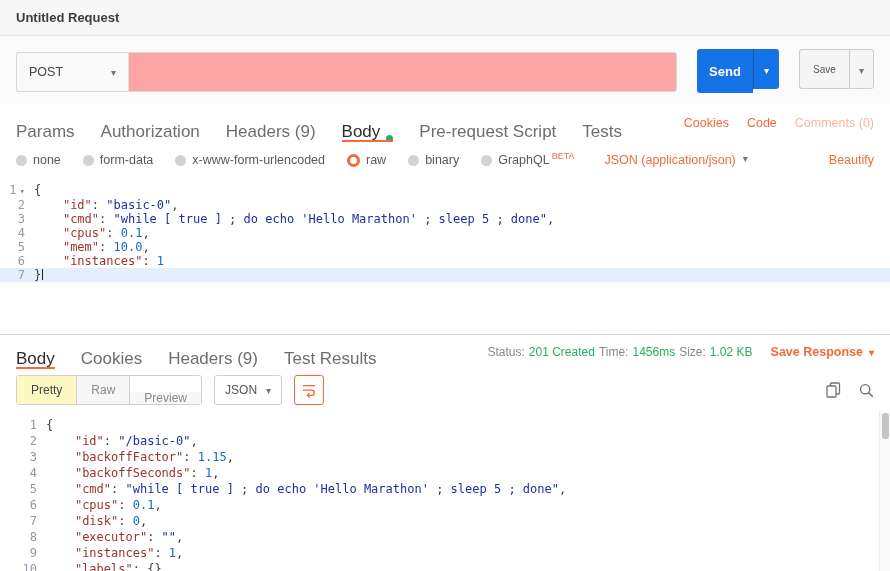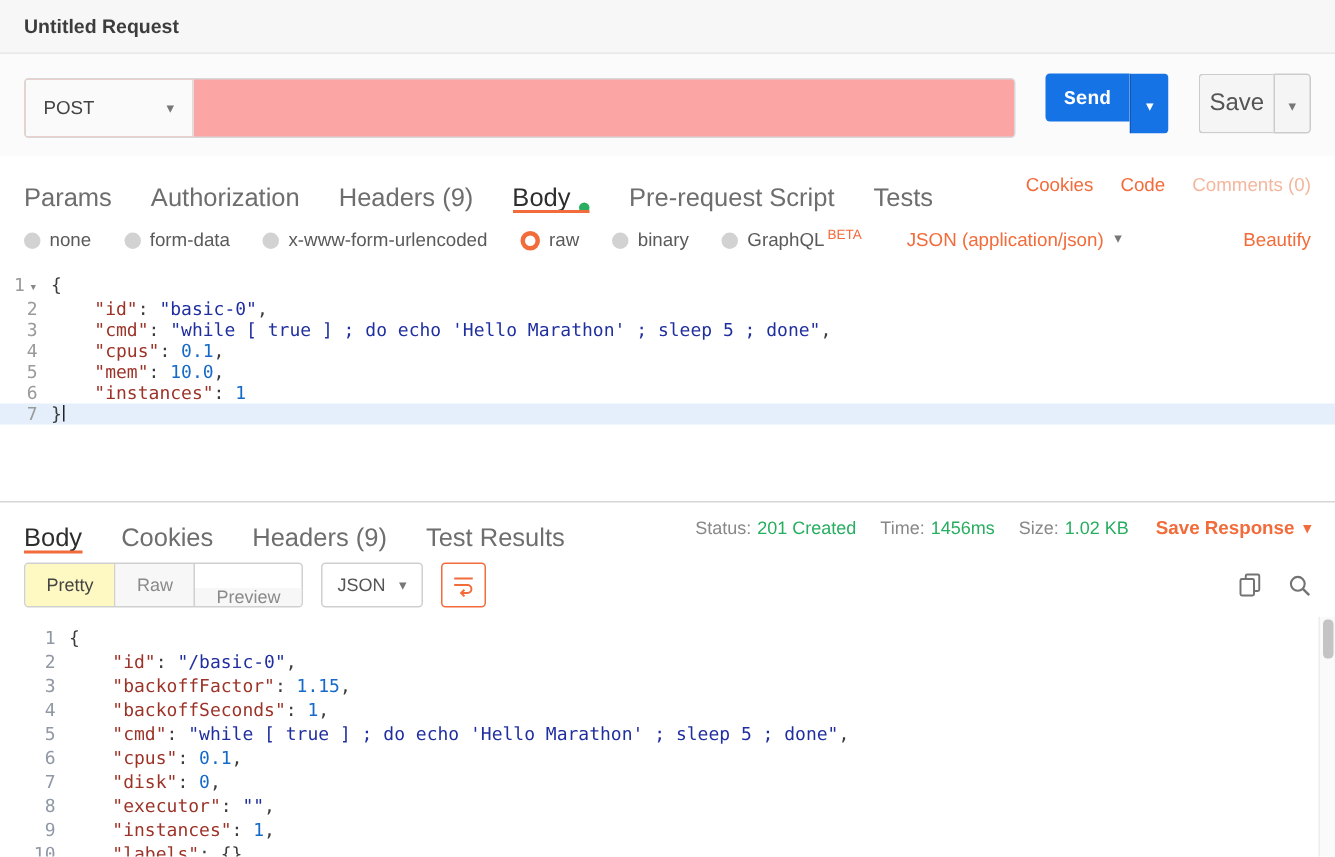--- a/index.html
+++ b/index.html
@@ -13,27 +13,27 @@
   .request-row { display:flex; align-items:center; padding:10px 16px 12px; background:#fbfbfb; }
   .url-group { display:flex; flex:1; height:40px; border:1px solid #d8d8d8; border-radius:3px;
     background:#fca5a5; margin-right:20px; overflow:hidden;margin-top:6px; }
   .method-select { width:112px; display:flex; align-items:center; justify-content:space-between;
     padding:0 12px; border-right:1px solid #ddd; background:#fafafa; font-size:12.5px; color:#444; cursor:pointer; }
   .caret { color:#777; font-size:10px; }
   .url-input { flex:1; border:none; background:transparent; outline:none; padding:0 12px;
     font-size:13px; color:#555; font-family:"Liberation Sans",sans-serif; }
   .send-split, .save-split { display:flex; height:40px; }
   .send-split { margin-right:20px; }
-  .send-btn { background:#1673E6; color:#fff; border:none; width:56px; height:32px;
-    font-size:13px; font-weight:bold; border-radius:3px 0 0 3px; cursor:pointer; font-family:Liberation Mono, monospace; }
+  .send-btn { background:#1673E6; color:#fff; border:none; width:56px; height:44px;
+    font-size:13px; font-weight:bold; border-radius:3px 0 0 3px; cursor:pointer; font-family:Liberation Sans, sans-serif; }
   .send-caret { background:#1673E6; color:#fff; border:none; border-left:1px solid rgba(0,0,0,0.22);
     width:26px; height:40px; border-radius:0 3px 3px 0; cursor:pointer; }
   .send-caret .caret { color:#fff; }
   .save-btn { background:#f5f5f5; color:#555; border:1px solid #ccc; border-right:none; width:50px;
-    height:40px; font-size:16px; border-radius:3px 0 0 3px; cursor:pointer; font-family:inherit; }
+    height:40px; font-size:10px; border-radius:3px 0 0 3px; cursor:pointer; font-family:inherit; }
   .save-caret { background:#f5f5f5; border:1px solid #ccc; width:25px; height:40px;
     border-radius:0 3px 3px 0; cursor:pointer; }
 
   .tabs-row { display:flex; align-items:center; height:38px; padding:0 16px; background:#fff; }
   .tab { margin-right:26px; color:#6e6e6e; font-size:17px; height:38px; display:flex;
     align-items:flex-end; position:relative; cursor:pointer; }
   .tab.active { color:#2d2d2d; }
   .tab.active::after { content:""; position:absolute; left:0; right:0; bottom:0; height:2px; background:#F26B3A; }
   .dot { width:7px; height:7px; border-radius:50%; background:#27AE60; margin-left:6px; }
   .links { margin-left:auto; display:flex; align-items:center; }
@@ -60,21 +60,21 @@
   .code-row.active { background:#e4effb; }
   .tk-k { color:#9C3328; }
   .tk-s { color:#202F9F; }
   .tk-n { color:#1569C8; }
   .tk-p { color:#3c3c3c; }
   .cursor { display:inline-block; width:1px; height:11px; background:#222; margin-left:1px; vertical-align:-1px; }
 
   .response-section { border-top:1px solid #d6d6d6; }
   .resp-tabs-row { display:flex; align-items:center; height:34px; padding:0 16px; }
   .resp-tabs-row .tab { height:34px; }
-  .resp-meta { margin-left:auto; display:flex; align-items:center; gap:16px; font-size:12px; }
+  .resp-meta { margin-left:auto; display:flex; align-items:center; gap:4px; font-size:12px; }
   .meta-label { color:#888; margin-right:4px; }
   .meta-value { color:#27AE60; }
   .save-response { color:#F26B3A; font-size:12.5px; font-weight:bold; margin-left:18px;
     display:flex; align-items:center; gap:6px; cursor:pointer;justify-content:center; }
   .save-response .caret { color:#F26B3A; }
 
   .resp-toolbar { display:flex; align-items:center; height:42px; padding:0 16px; }
   .seg { display:flex; border:1px solid #d0d0d0; border-radius:3px; overflow:hidden; height:30px; }
   .seg-item { padding:0 14px; display:flex; align-items:center; font-size:12px; color:#8a8a8a;
     background:#f7f7f7; border-right:1px solid #d0d0d0; cursor:pointer; }

